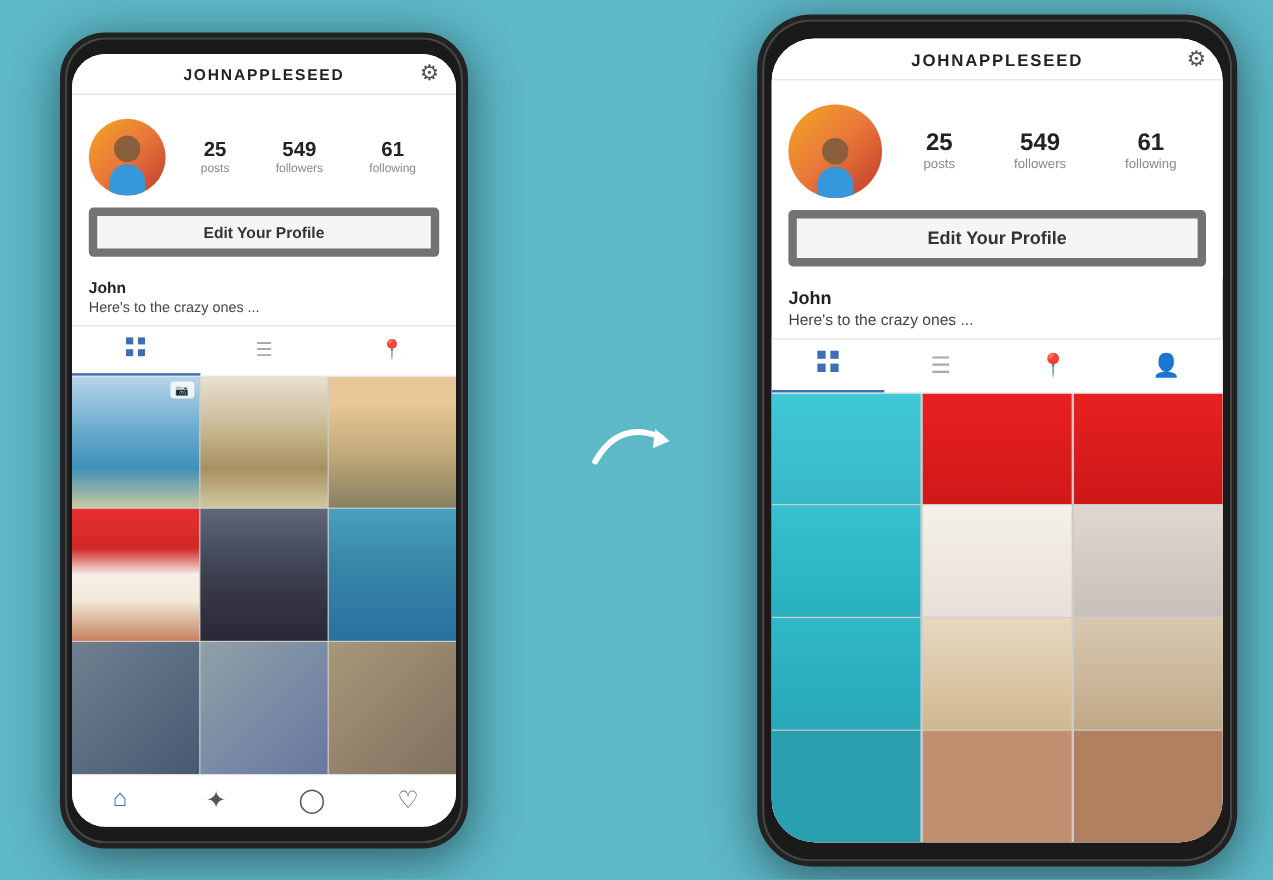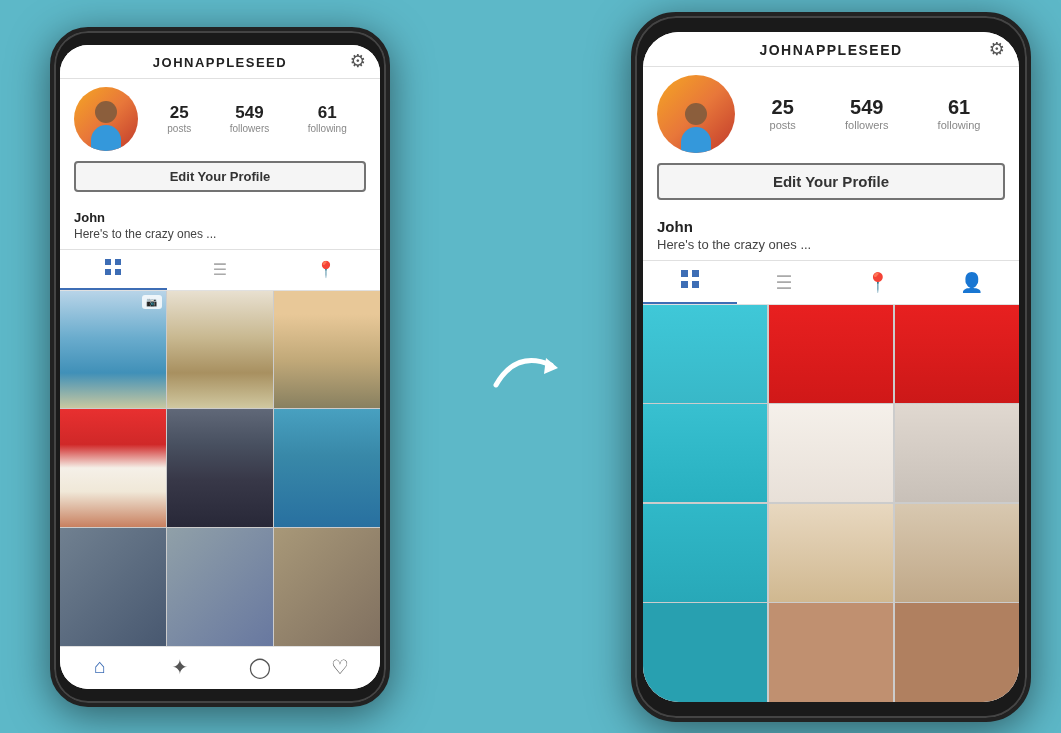--- a/index.html
+++ b/index.html
@@ -63,21 +63,21 @@
       right: 14px;
       top: 50%;
       transform: translateY(-50%);
       color: #555;
       font-size: 18px;
     }
 
     
     .profile-section {
       background: #fff;
-      padding: 8px 14px 10px;
+      padding: 20px 14px 10px;
     }
     .profile-top {
       display: flex;
       align-items: center;
       gap: 10px;
     }
     .avatar {
       width: 64px;
       height: 64px;
       border-radius: 50%;
@@ -141,21 +141,21 @@
       color: #888;
       margin-top: 2px;
     }
 
     .edit-profile-btn {
       display: block;
       width: 100%;
       margin-top: 10px;
       padding: 6px 10px;
       background: #f5f5f5;
-      border: 2px solid #737373;
+      border: 7px solid #737373;
       border-radius: 4px;
       font-size: 13px;
       font-weight: 600;
       color: #333;
       text-align: center;
       cursor: pointer;
     }
 
     .profile-name {
       padding: 8px 14px 2px;

